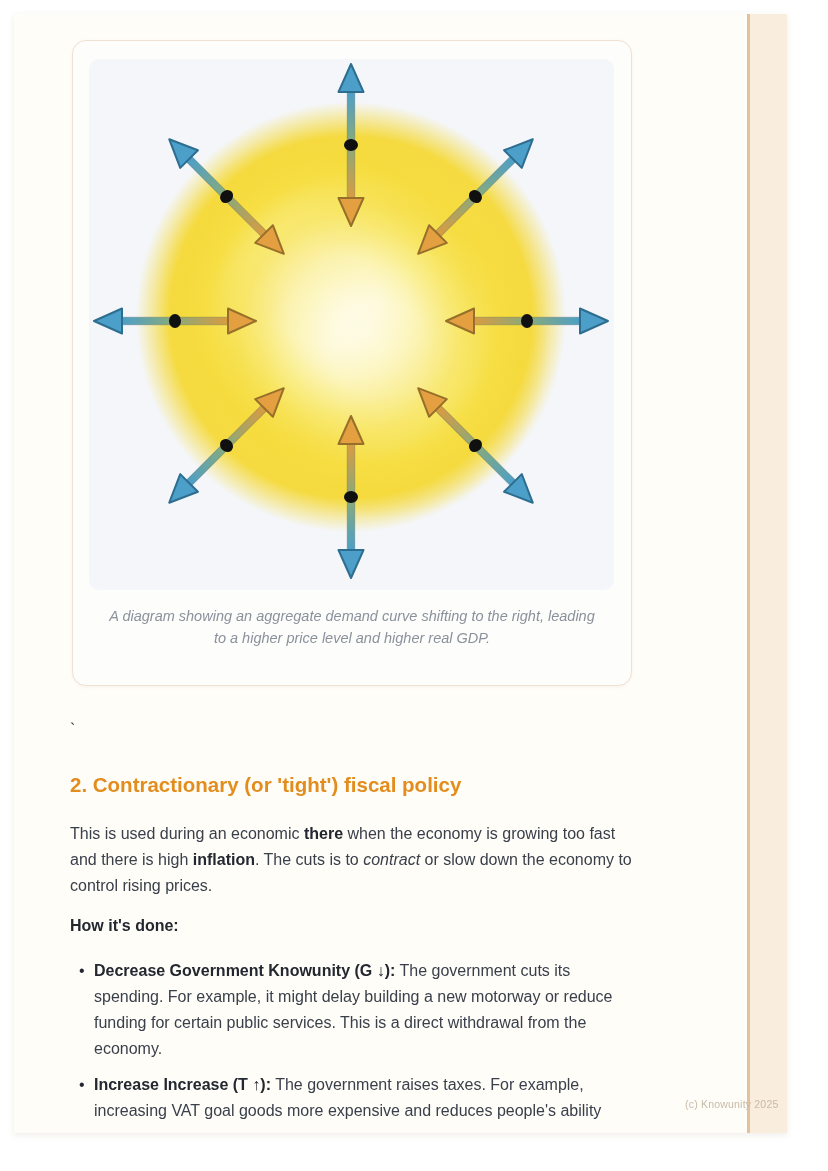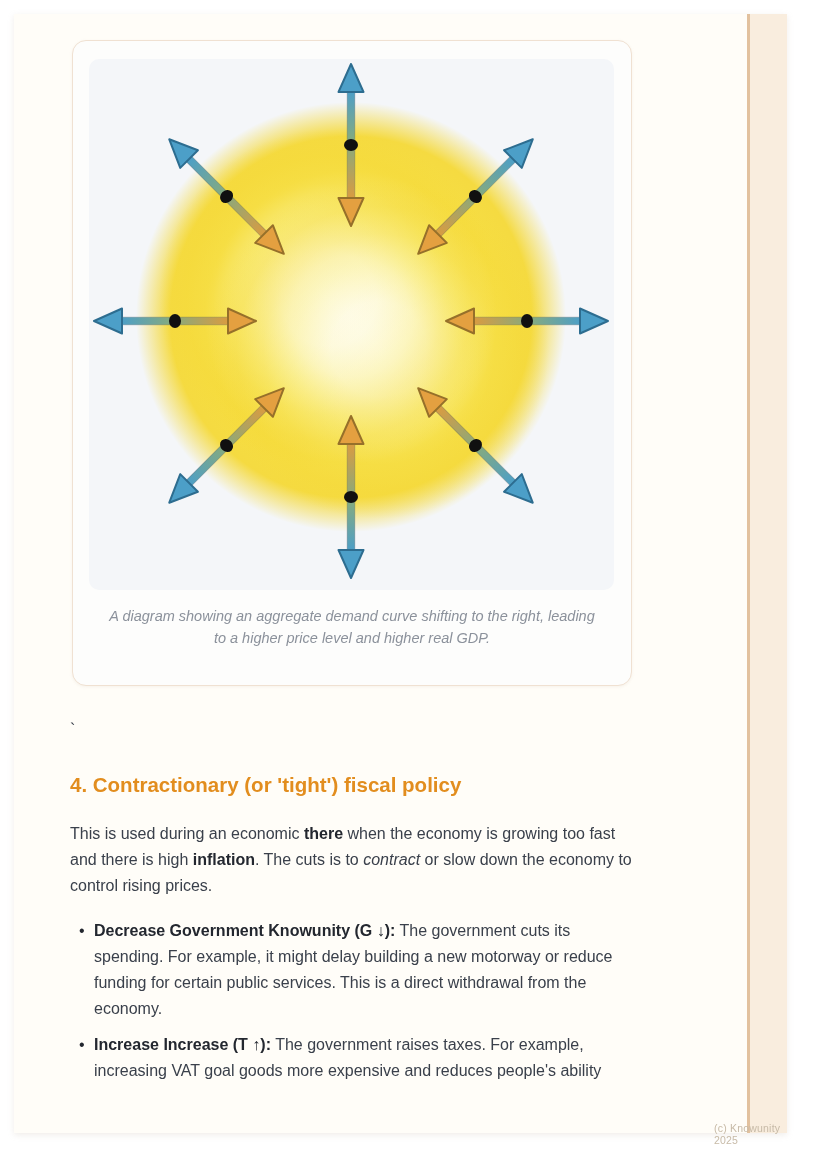--- a/index.html
+++ b/index.html
@@ -68,22 +68,22 @@
     list-style:none;
     margin:19px 56px 0;padding:0 0 0 9px;
     width:557px;
   }
   .bullet{display:flex;font-size:16px;line-height:26px;color:#3a404b;}
   .bullet + .bullet{margin-top:10px;}
   .marker{flex:none;width:15px;color:#23272f;}
   .bullet-text{flex:1;}
 
   .watermark{
-    position:absolute;left:700px;top:1084px;z-index:2;
-    font-size:10.5px;letter-spacing:.2px;color:#c7baa7;margin-top:24px;
+    position:absolute;left:671px;top:1084px;z-index:2;
+    font-size:10.5px;letter-spacing:.2px;color:#c7baa7;
   }
 </style>
 </head>
 <body>
 
 <div class="page">
   <div class="panel">
 
     <div class="bar-edge"></div>
     <div class="bar"></div>
@@ -129,24 +129,25 @@
               <use href="#ray" transform="translate(262,262) rotate(270)"></use>
               <use href="#ray" transform="translate(262,262) rotate(315)"></use>
             </g>
           </svg>
         </div>
         <figcaption class="figure-caption">A diagram showing an aggregate demand curve shifting to the right, leading to a higher price level and higher real GDP.</figcaption>
       </figure>
 
       <p class="stray">`</p>
 
-      <h2 class="heading">4. Contractionary (or 'tight') fiscal policy</h2>
+      <h2 class="heading">2. Contractionary (or 'tight') fiscal policy</h2>
 
       <p class="body-text"><span class="seg-n">This is used during an economic </span><span class="seg-b">there</span><span class="seg-n"> when the economy is growing too fast and there is high </span><span class="seg-b">inflation</span><span class="seg-n">. The cuts is to </span><span class="seg-i">contract</span><span class="seg-n"> or slow down the economy to control rising prices.</span></p>
 
+      <p class="how-done">How it's done:</p>
 
       <ul class="bullets">
         <li class="bullet">
           <span class="marker">•</span>
           <span class="bullet-text"><span class="seg-b">Decrease Government Knowunity (G ↓):</span><span class="seg-n"> The government cuts its spending. For example, it might delay building a new motorway or reduce funding for certain public services. This is a direct withdrawal from the economy.</span></span>
         </li>
         <li class="bullet">
           <span class="marker">•</span>
           <span class="bullet-text"><span class="seg-b">Increase Increase (T ↑):</span><span class="seg-n"> The government raises taxes. For example, increasing VAT goal goods more expensive and reduces people's ability</span></span>
         </li>

